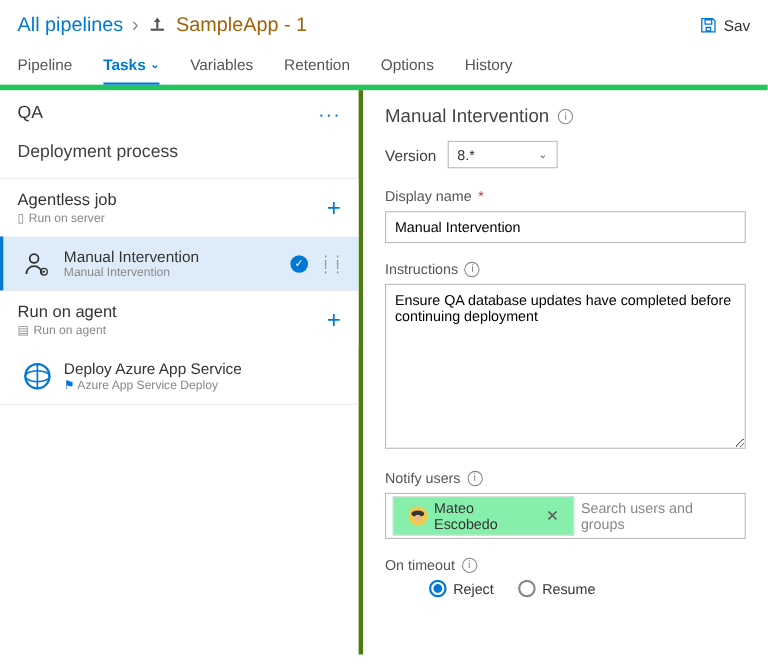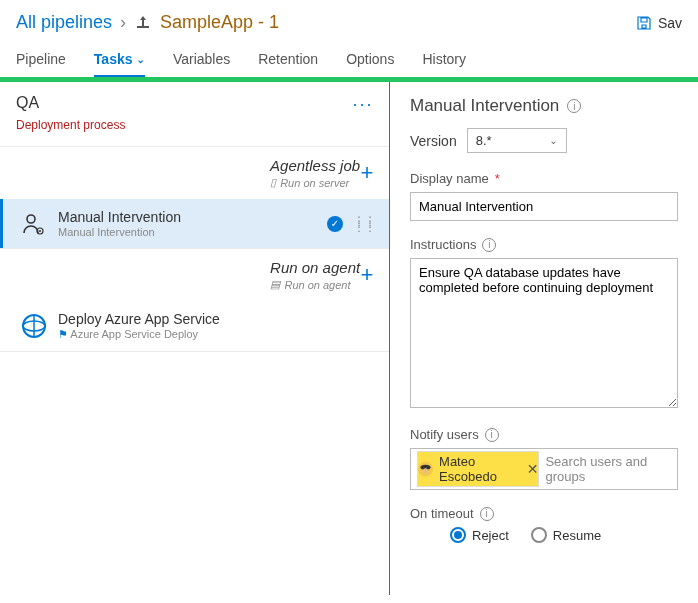--- a/index.html
+++ b/index.html
@@ -13,30 +13,30 @@
 .breadcrumb .title { color: #a16207; font-weight: 400; }
 .save-btn { display: flex; align-items: center; gap: 6px; color: #333; font-size: 14px; }
 .save-btn svg { width: 16px; height: 16px; }
 
 .tabs { display: flex; gap: 28px; padding: 0 16px; border-bottom: 5px solid #22c55e; font-size: 14px; }
 .tab { padding: 10px 0 8px; color: #555; cursor: pointer; border-bottom: 2px solid transparent; display: flex; align-items: center; gap: 4px; }
 .tab.active { color: #0078d4; border-bottom-color: #0078d4; font-weight: 600; }
 .chev { font-size: 10px; }
 
 .main { display: flex; height: calc(603px - 90px); }
-.left { width: 390px; border-right: 1px solid #4d7c0f; overflow: auto; }
+.left { width: 330px; border-right: 4px solid #4d7c0f; overflow: auto; }
 .right { flex: 1; padding: 14px 20px; overflow: auto; }
 
 .stage-head { display: flex; justify-content: space-between; align-items: flex-start; padding: 12px 16px 14px; border-bottom: 1px solid #eaeaea; }
 .stage-head .name { font-size: 16px; color: #333; }
-.stage-head .sub { font-size: 12px; color: #b91c1c; margin-top: 6px; }
+.stage-head .sub { font-size: 16px; color: #404040; margin-top: 18px; }
 .more { color: #0078d4; font-size: 18px; letter-spacing: 1px; }
 
 .job { border-bottom: 1px solid #eaeaea; }
-.job-head { display: flex; justify-content: flex-end; align-items: center; padding: 10px 16px; background: #fff; font-style: italic; }
+.job-head { display: flex; justify-content: space-between; align-items: center; padding: 10px 16px; background: #fff; }
 .job-head .jt { font-size: 15px; }
 .job-head .js { font-size: 11px; color: #888; display: flex; align-items: center; gap: 4px; margin-top: 2px; }
 .plus { color: #0078d4; font-size: 22px; font-weight: 300; }
 
 .task { display: flex; align-items: center; gap: 10px; padding: 10px 14px 10px 20px; }
 .task.selected { background: #deecf9; border-left: 3px solid #0078d4; padding-left: 17px; }
 .task-icon { width: 28px; height: 28px; display: flex; align-items: center; justify-content: center; }
 .task-body { flex: 1; }
 .task-body .tt { font-size: 14px; color: #333; }
 .task-body .ts { font-size: 11px; color: #888; margin-top: 1px; }
@@ -50,21 +50,21 @@
 .select { border: 1px solid #bbb; padding: 4px 8px; width: 100px; display: flex; justify-content: space-between; align-items: center; font-size: 13px; }
 .chev2 { font-size: 10px; color: #666; }
 
 .field { margin-bottom: 16px; }
 .field > label { display: flex; align-items: center; gap: 6px; font-size: 13px; color: #555; margin-bottom: 6px; }
 .req { color: #d13438; }
 .input, .textarea { width: 100%; border: 1px solid #bbb; padding: 6px 8px; font-size: 13px; font-family: inherit; }
 .textarea { height: 150px; resize: vertical; }
 
 .user-pill-row { display: flex; align-items: center; border: 1px solid #bbb; padding: 2px 6px; gap: 6px; }
-.pill { display: flex; align-items: center; gap: 6px; background: #fde047; padding: 2px 0; border: 1px solid #ddd; font-size: 13px; }
+.pill { display: flex; align-items: center; gap: 6px; background: #86efac; padding: 2px 13px; border: 1px solid #ddd; font-size: 13px; }
 .avatar { width: 18px; height: 18px; border-radius: 50%; overflow: hidden; display:inline-flex; }
 .pill-x { color: #555; font-size: 14px; }
 .placeholder-txt { color: #888; font-size: 13px; }
 
 .radios { display: flex; gap: 22px; align-items: center; margin-top: 6px; padding-left: 40px; }
 .radio { display: flex; align-items: center; gap: 6px; font-size: 13px; }
 .r-outer { width: 16px; height: 16px; border: 2px solid #888; border-radius: 50%; display: flex; align-items: center; justify-content: center; }
 .radio.sel .r-outer { border-color: #0078d4; }
 .r-inner { width: 8px; height: 8px; background: #0078d4; border-radius: 50%; }
 </style>

